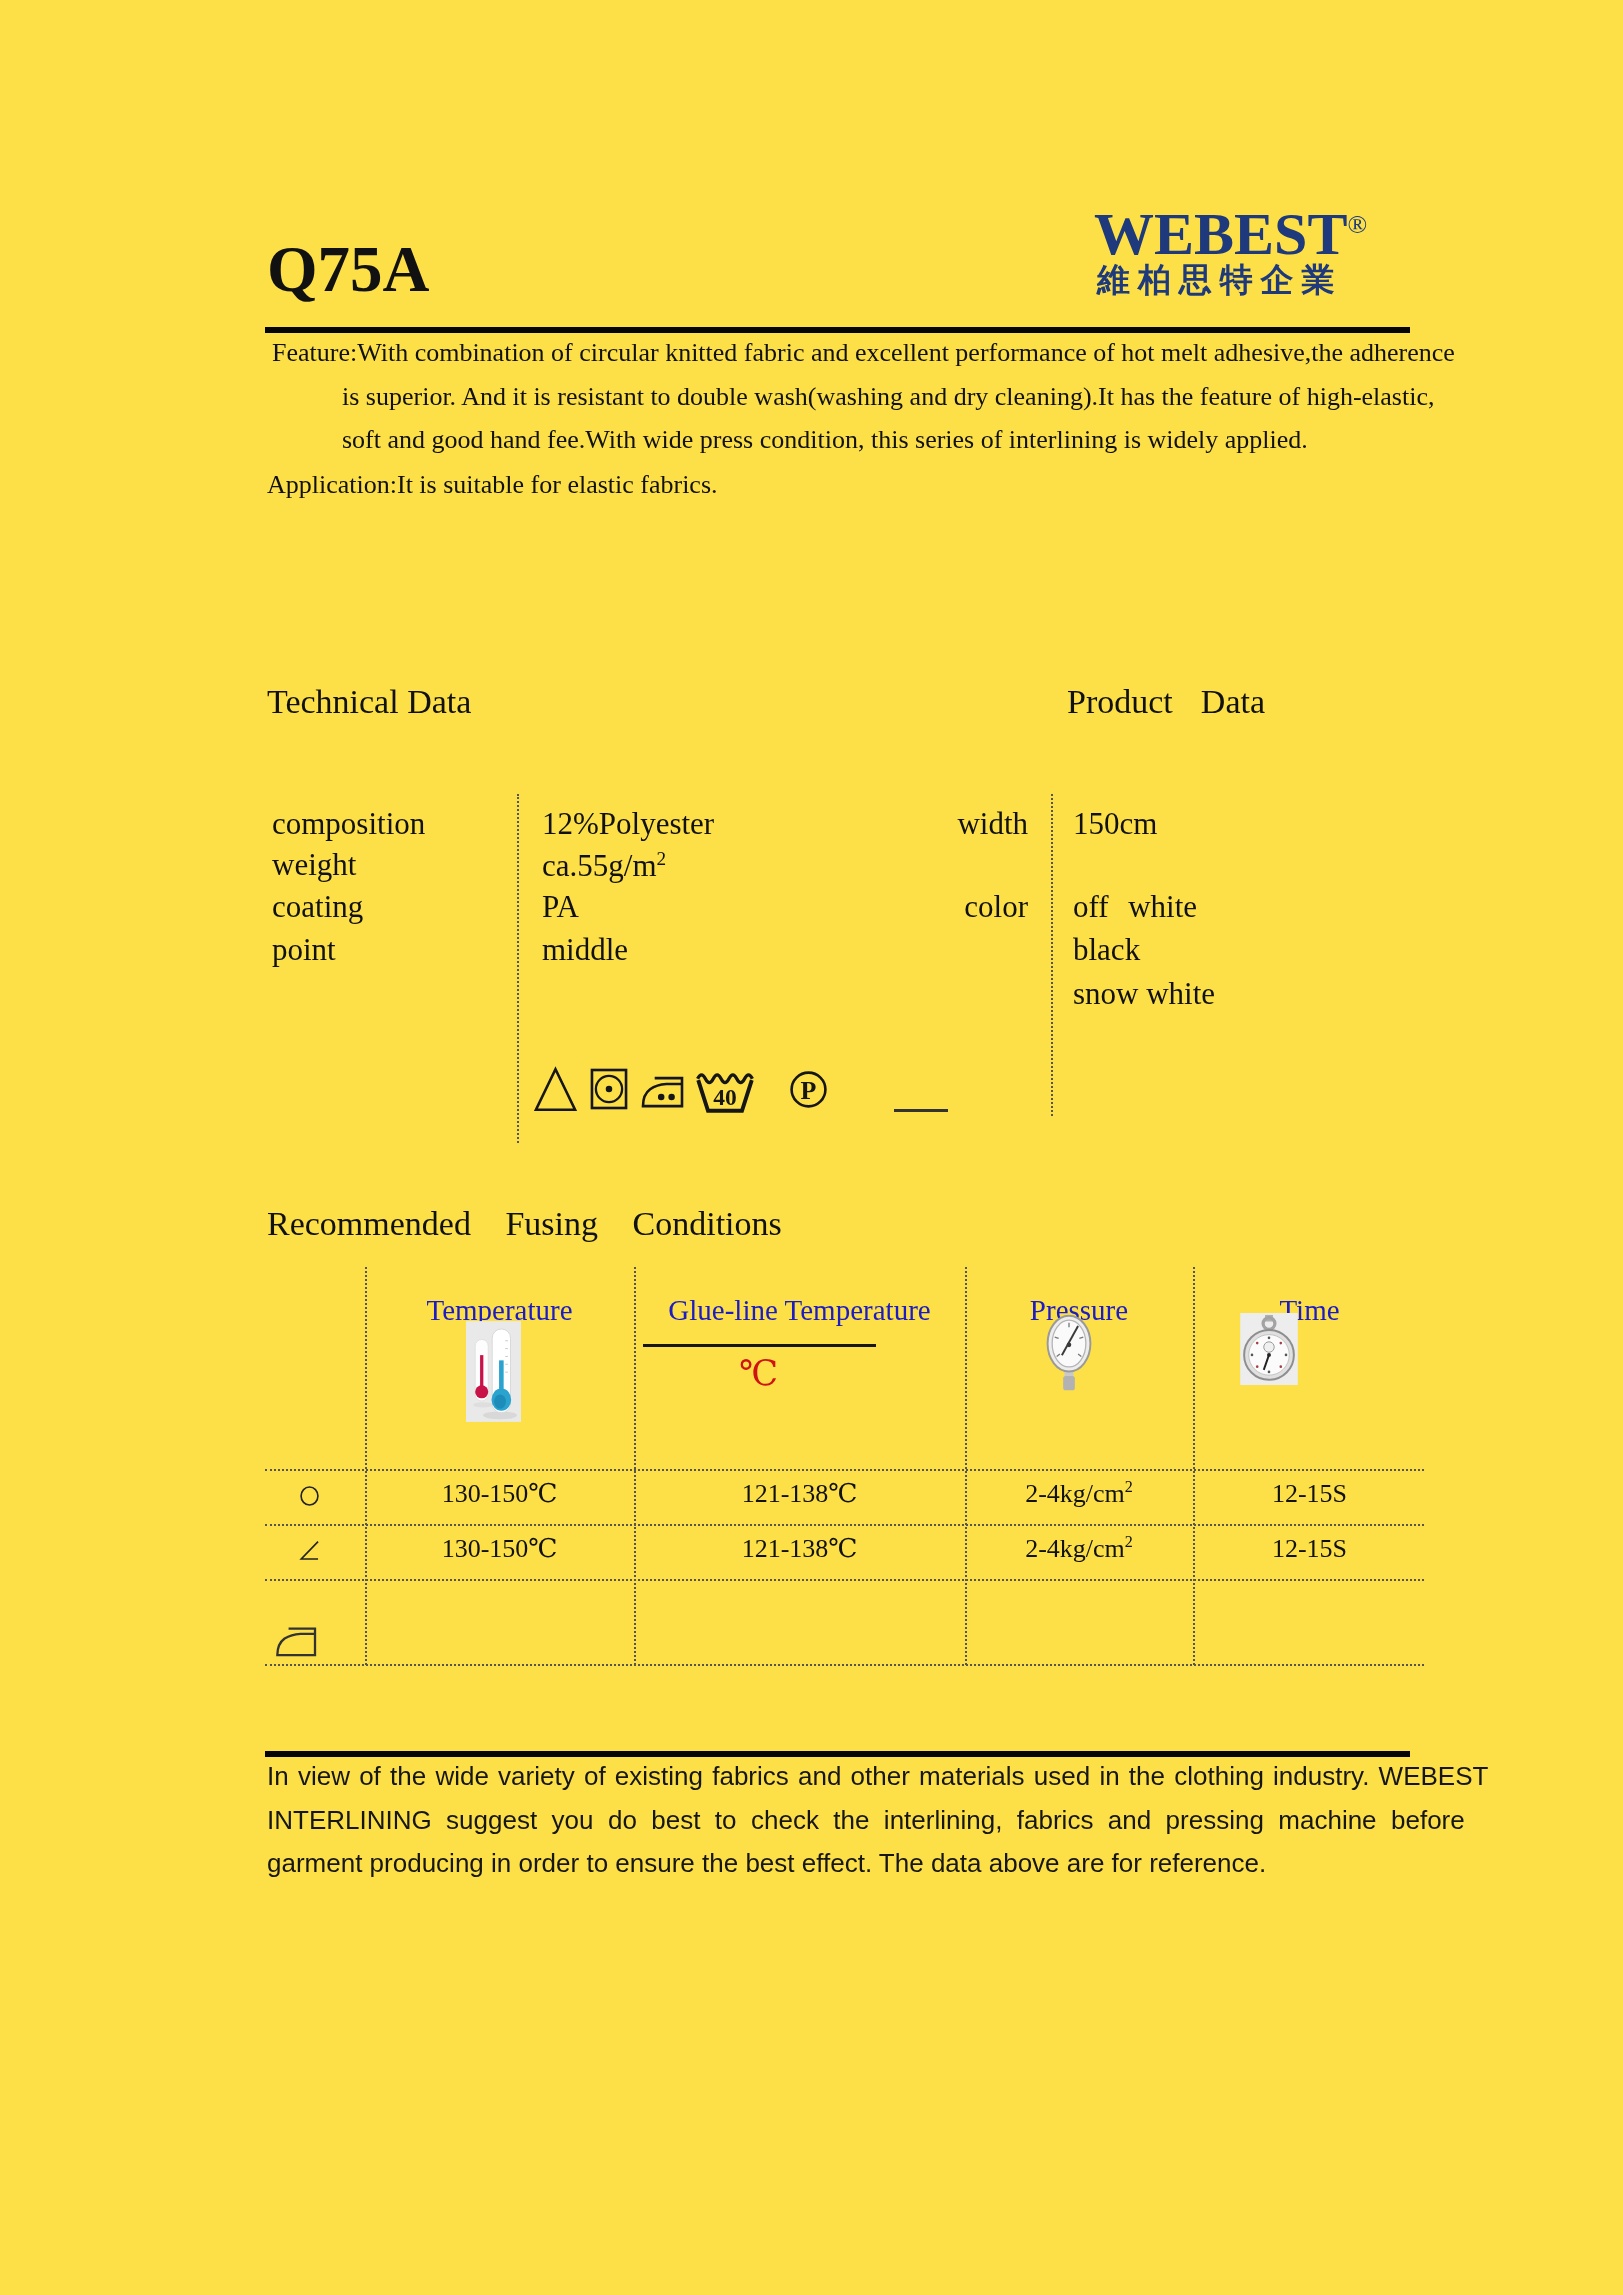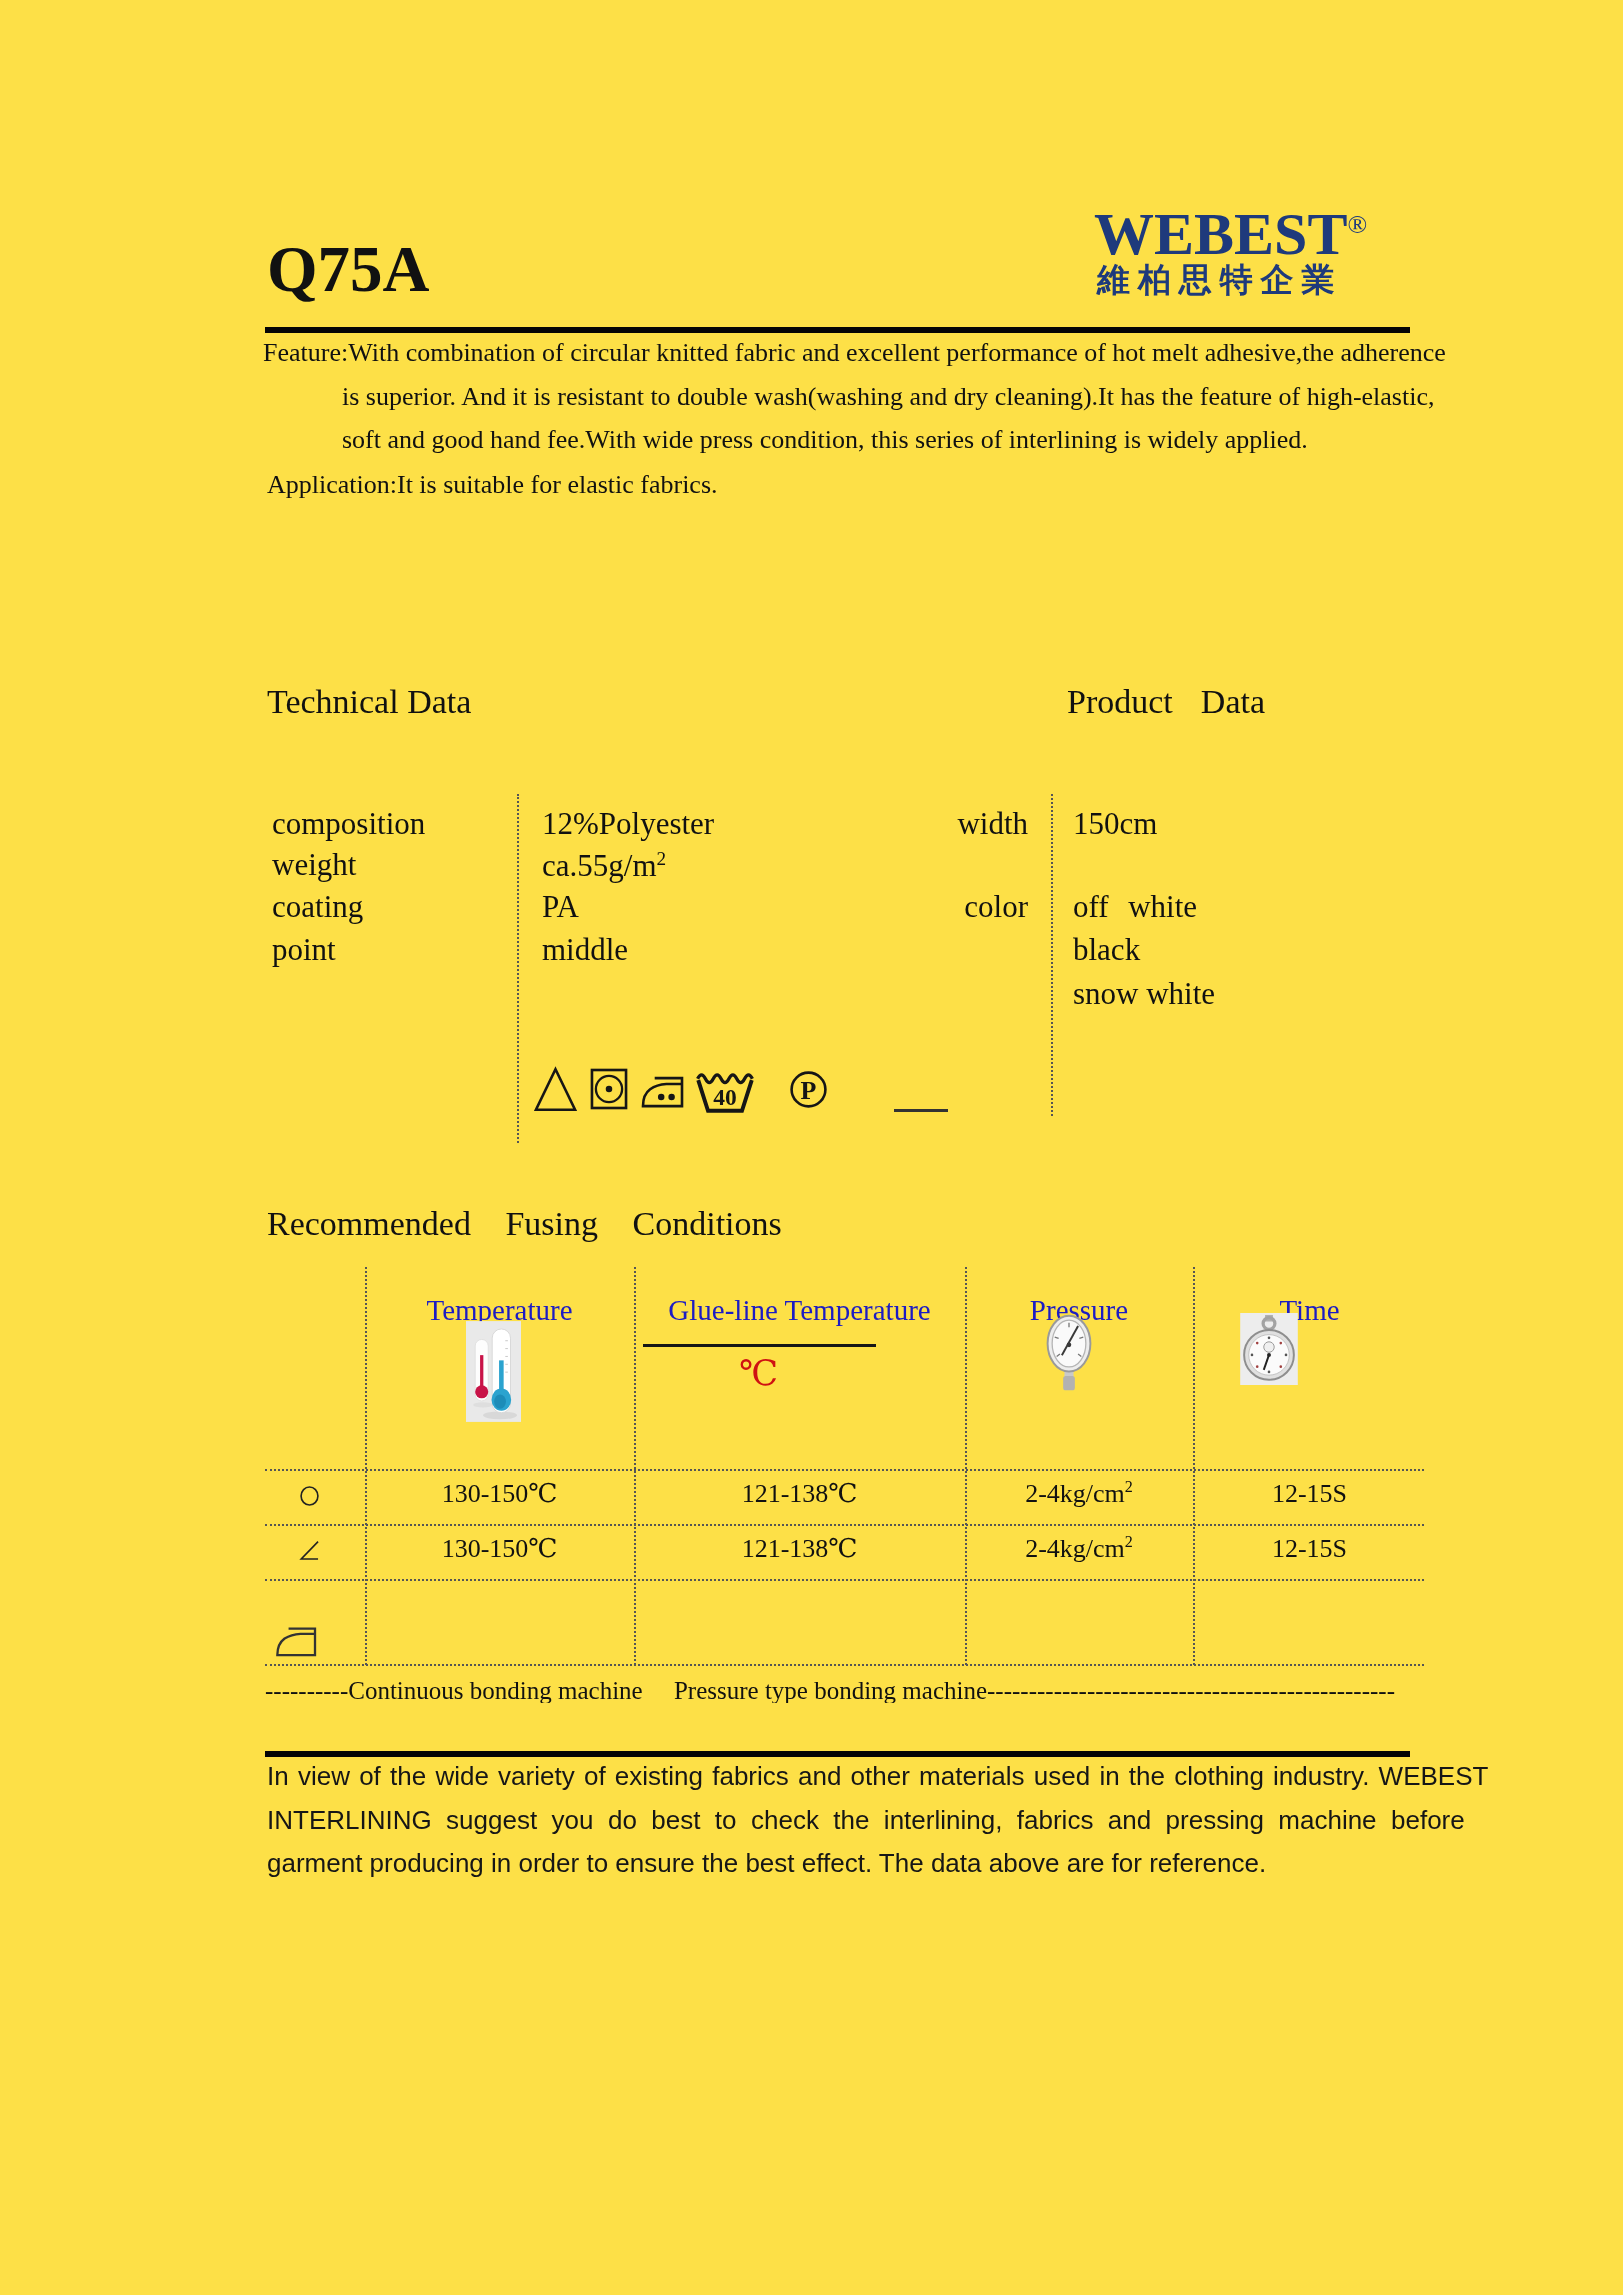--- a/index.html
+++ b/index.html
@@ -14,21 +14,21 @@
   .brand{left:1094px;top:204px;font-size:60px;font-weight:700;color:#1e3a7c;line-height:1;}
   .brand .reg{font-size:26px;vertical-align:super;font-weight:400;}
   .brand-cn{left:1097px;top:262px;font-size:33px;font-weight:700;color:#1e3a7c;
             letter-spacing:7.9px;line-height:1.1;font-family:"Liberation Sans","DejaVu Sans",sans-serif;}
   .rule{background:#050505;height:5.9px;width:1145px;left:265px;}
   .rule-header{top:327px;}
   .rule-footer{top:1751px;}
 
   
   .feat{font-size:26px;line-height:1;}
-  .f1{left:263px;top:340px;}
+  .f1{left:272px;top:340px;}
   .f2{left:342px;top:384px;}
   .f3{left:342px;top:427px;}
   .f4{left:267px;top:472px;}
 
   
   .section-h{font-size:34px;line-height:1;font-family:Liberation Serif, serif;}
   .tech-h{left:267px;top:685px;}
   .prod-h{left:1067px;top:685px;word-spacing:19.6px;}
   .fusing-h{left:267px;top:1207px;word-spacing:26px;}
 
@@ -211,21 +211,20 @@
   </svg>
   <div class="abs cell col1 serif" style="top:1536px;">130-150℃</div>
   <div class="abs cell col2 serif" style="top:1536px;">121-138℃</div>
   <div class="abs cell col3 serif" style="top:1534px;"><span>2-4kg/cm</span><sup>2</sup></div>
   <div class="abs cell col4 serif" style="top:1536px;">12-15S</div>
 
   <svg class="abs" style="left:274px;top:1622px;" width="45" height="37" viewBox="0 0 68 56">
     <path d="M22 10 L62 10 L62 50 L5 50 Q5 33 16 25 Q26 19 40 18 L62 18" fill="none" stroke="#333" stroke-width="3.5"></path>
   </svg>
 
-  <div class="abs machines serif pre">----------Continuous bonding machine     Pressure type bonding machine-------------------------------------------------</div>
 
   <div class="abs rule rule-footer"></div>
   <div class="abs foot fo1">In view of the wide variety of existing fabrics and other materials used in the clothing industry. WEBEST</div>
   <div class="abs foot fo2">INTERLINING suggest you do best to check the interlining, fabrics and pressing machine before</div>
   <div class="abs foot fo3">garment producing in order to ensure the best effect. The data above are for reference.</div>
 
 </div>
 
 
 </body></html>

